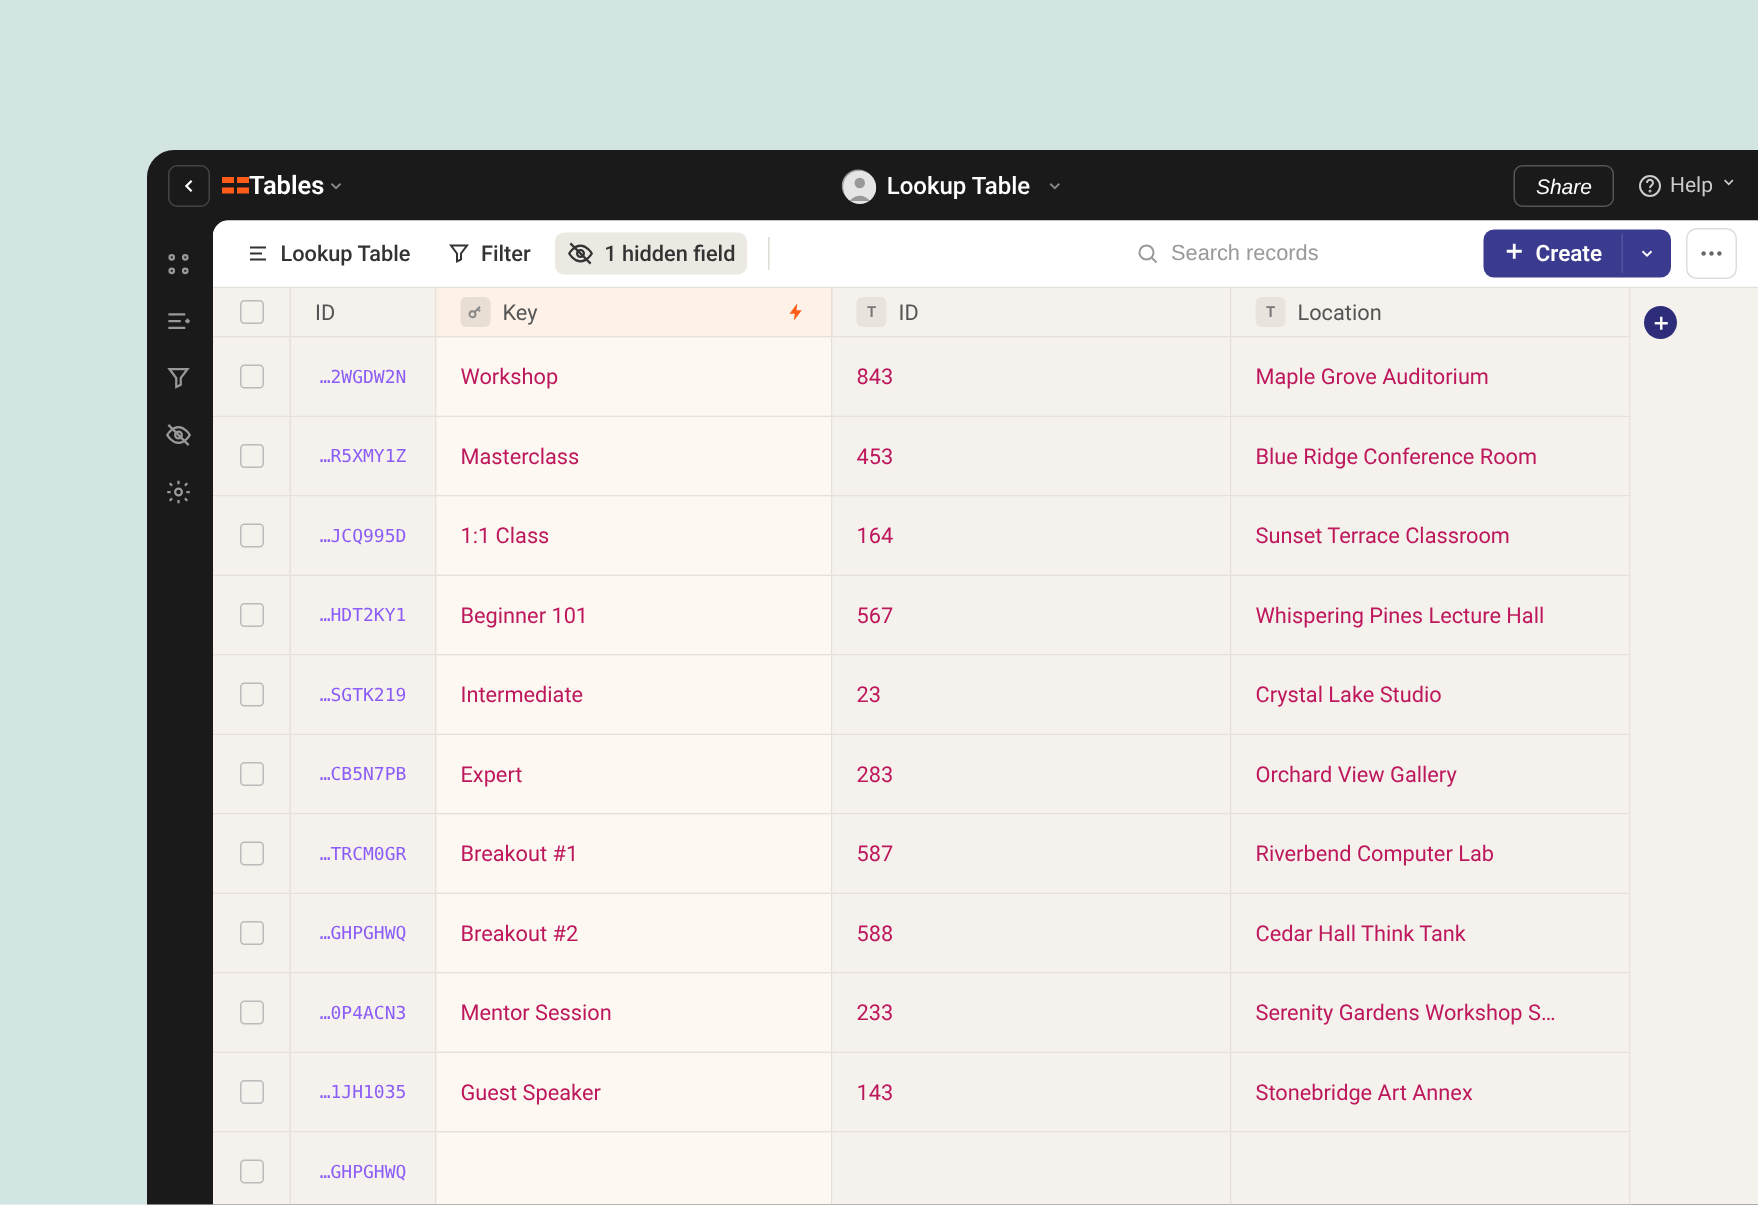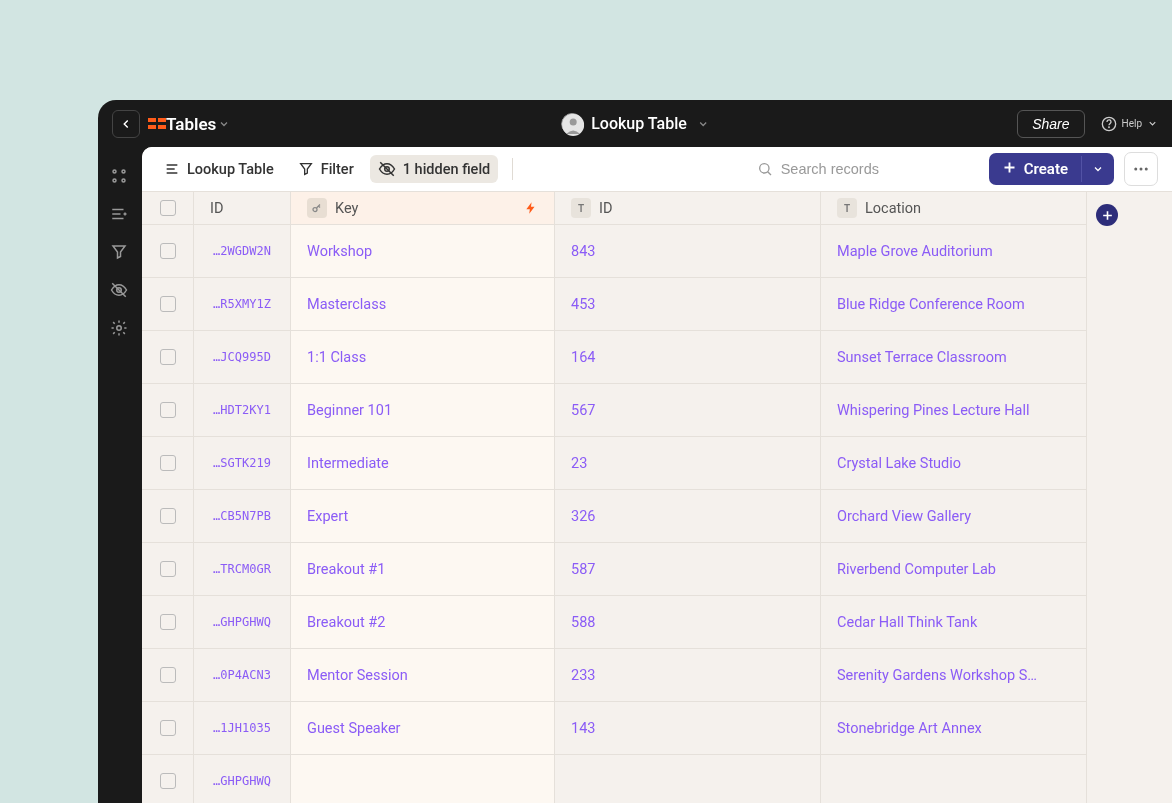--- a/index.html
+++ b/index.html
@@ -75,24 +75,24 @@
   padding: 5px 14px;
   color: #fff;
   font-size: 14px;
   font-weight: 500;
   cursor: pointer;
   background: transparent;
   font-style: italic;
 }
 .help-btn {
   display: flex;
-  align-items: center;
+  align-items: flex-start;
   gap: 5px;
   color: #ccc;
-  font-size: 10px;
+  font-size: 14px;
   cursor: pointer;
 }
 .main-area {
   position: absolute;
   left: 44px;
   top: 47px;
   right: 0;
   bottom: 0;
   background: #f5f1ed;
   border-top-left-radius: 10px;
@@ -211,21 +211,21 @@
   grid-template-columns: 52px 97px 264px 266px 266px;
   height: 53px;
   border-bottom: 1px solid #e5e0da;
 }
 .table-header { height: 33px; }
 .cell {
   display: flex;
   align-items: center;
   padding: 0 16px;
   font-size: 14.5px;
-  color: #8b5cf6;
+  color: #be185d;
   border-right: 1px solid #e5e0da;
   background: #f5f1ed;
   overflow: hidden;
   white-space: nowrap;
   text-overflow: ellipsis;
 }
 .table-header .cell {
   background: #f5f1ed;
   font-weight: 400;
   color: #555;
@@ -526,21 +526,21 @@
             <div class="cell cell-key">Intermediate</div>
             <div class="cell">23</div>
             <div class="cell">Crystal Lake Studio</div>
           </div>
           <div class="table-row">
             <div class="cell cell-check">
               <div class="checkbox"></div>
             </div>
             <div class="cell cell-id">…CB5N7PB</div>
             <div class="cell cell-key">Expert</div>
-            <div class="cell">326</div>
+            <div class="cell">283</div>
             <div class="cell">Orchard View Gallery</div>
           </div>
           <div class="table-row">
             <div class="cell cell-check">
               <div class="checkbox"></div>
             </div>
             <div class="cell cell-id">…TRCM0GR</div>
             <div class="cell cell-key">Breakout #1</div>
             <div class="cell">587</div>
             <div class="cell">Riverbend Computer Lab</div>

